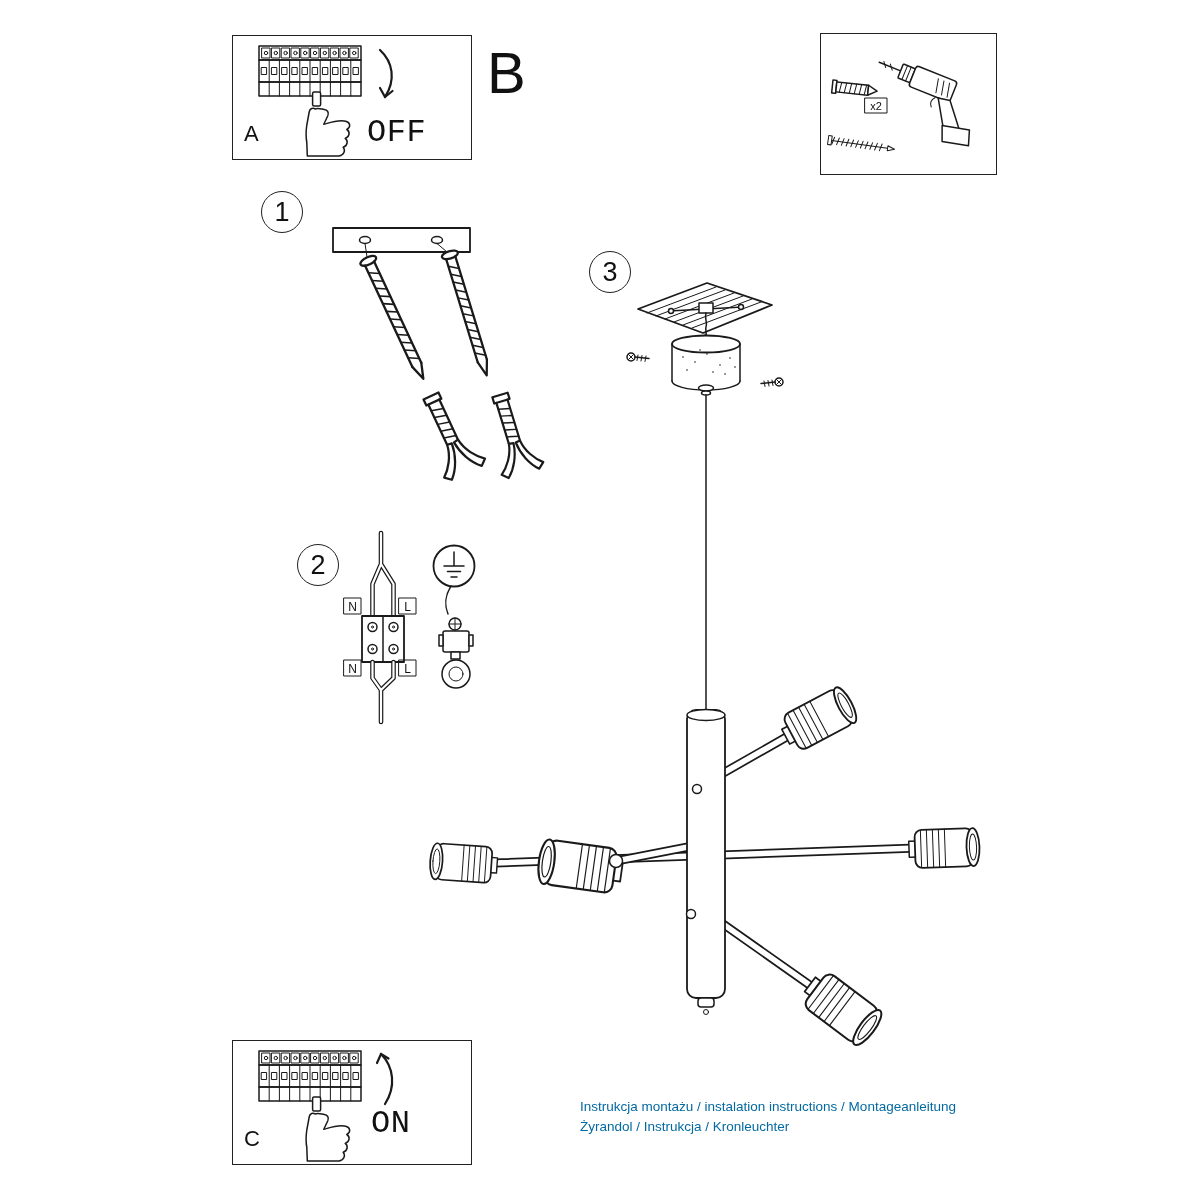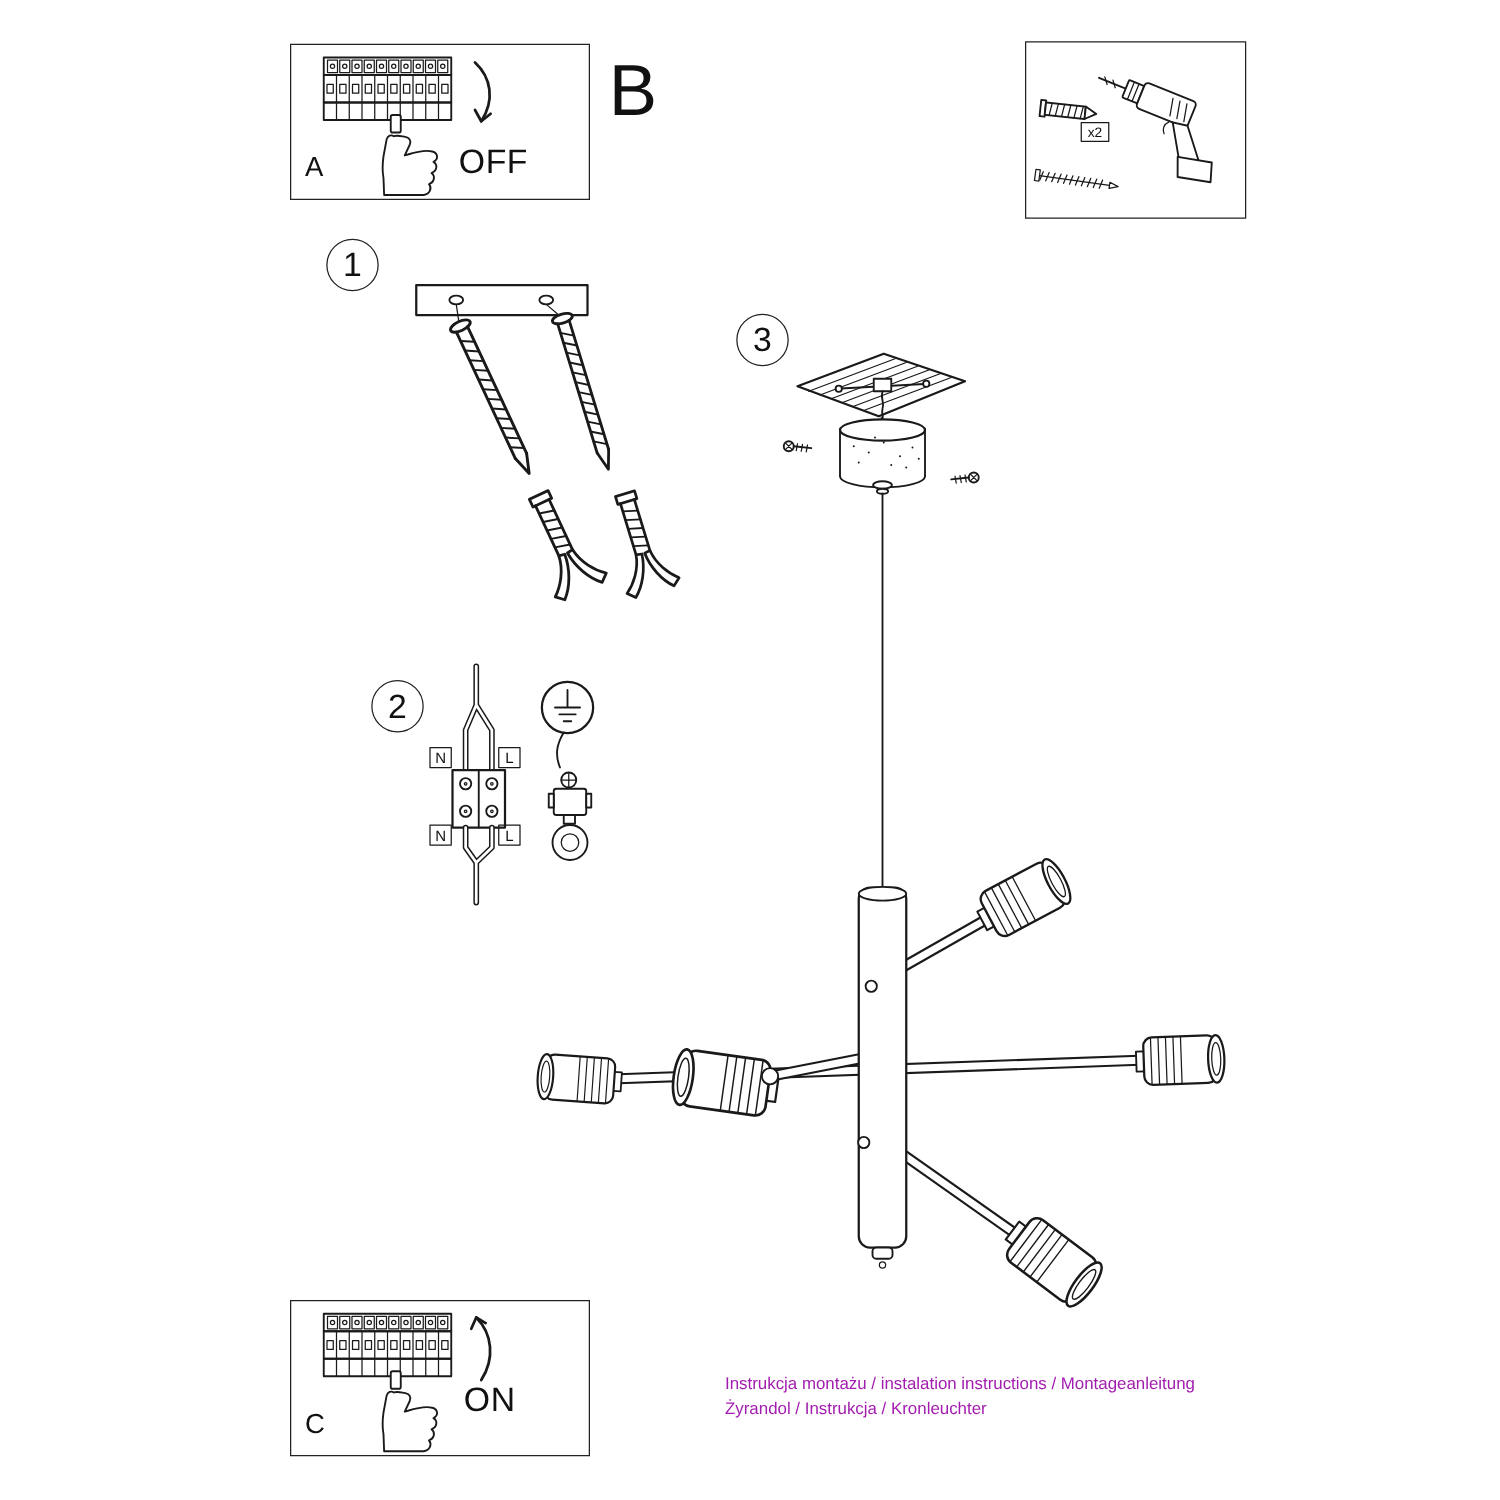--- a/index.html
+++ b/index.html
@@ -15,22 +15,22 @@
   .fwb { fill:#fff; stroke:#1a1a1a; stroke-width:1.8; stroke-linejoin:round; }
   .arr { fill:none; stroke:#1a1a1a; stroke-width:2.2; stroke-linecap:round; stroke-linejoin:round; }
   .tube-o { fill:none; stroke:#1a1a1a; stroke-width:9;   stroke-linecap:round; }
   .tube-i { fill:none; stroke:#fff;    stroke-width:5.6; stroke-linecap:round; }
   .cab-o  { fill:none; stroke:#1a1a1a; stroke-width:4.6; stroke-linejoin:round; stroke-linecap:round; }
   .cab-i  { fill:none; stroke:#fff;    stroke-width:2.2; stroke-linejoin:round; stroke-linecap:round; }
   .num-circle { position:absolute; width:42px; height:42px; border:1.6px solid #222; border-radius:50%;
                 display:flex; align-items:center; justify-content:center; font-size:27px; background:#fff; }
   .big-letter { position:absolute; font-size:58px; line-height:1; }
   .panel-letter { position:absolute; font-size:22px; }
-  .state-label { position:absolute; font-size:27px; letter-spacing:.5px; }
-  .footer-text { position:absolute; font-size:13.5px; color:#a21caf; line-height:20px; }
+  .state-label { position:absolute; font-size:32px; letter-spacing:.5px;font-family:Liberation Mono, monospace; }
+  .footer-text { position:absolute; font-size:13.5px; color:#0369a1; line-height:20px; }
 </style>
 </head>
 <body>
 
 <div class="page">
 
   <div class="frame" style="left:232px; top:35px; width:240px; height:125px;">
     <svg width="238" height="122" viewBox="0 0 238 122">
       <defs>
         <g id="sym-breaker">

